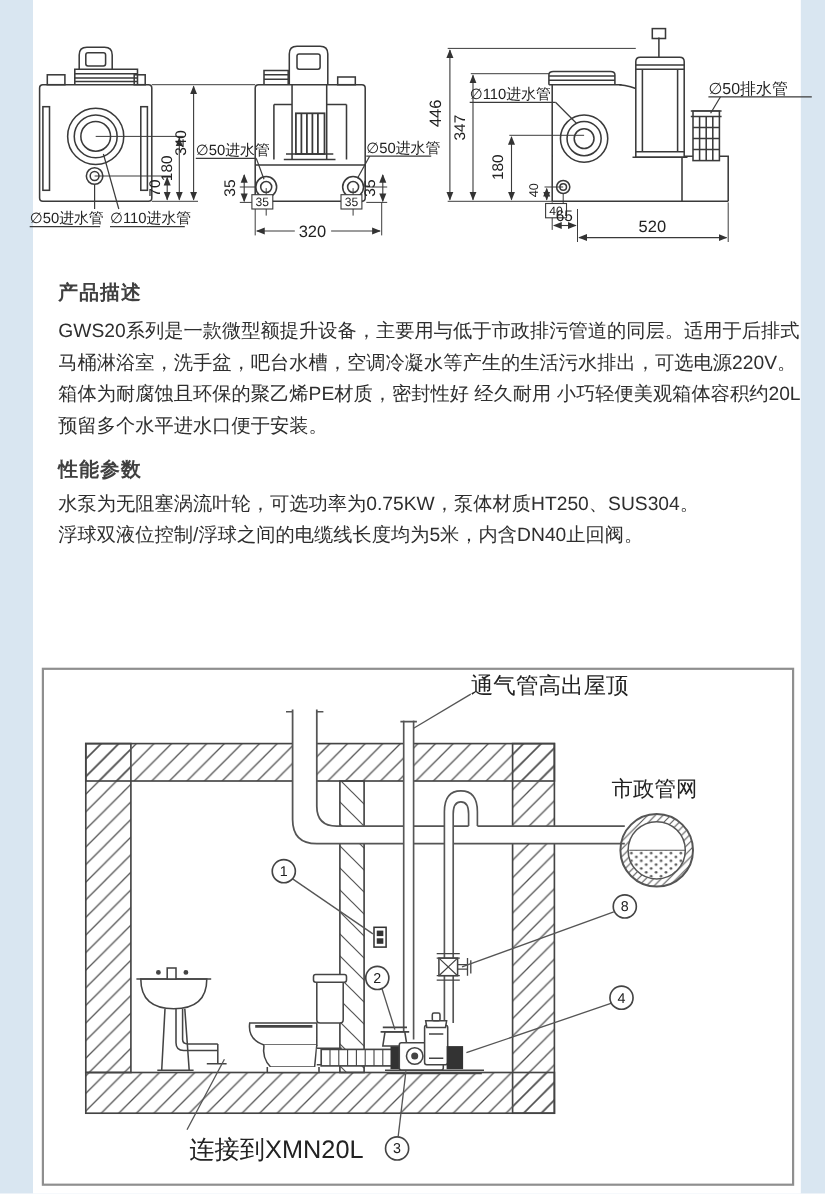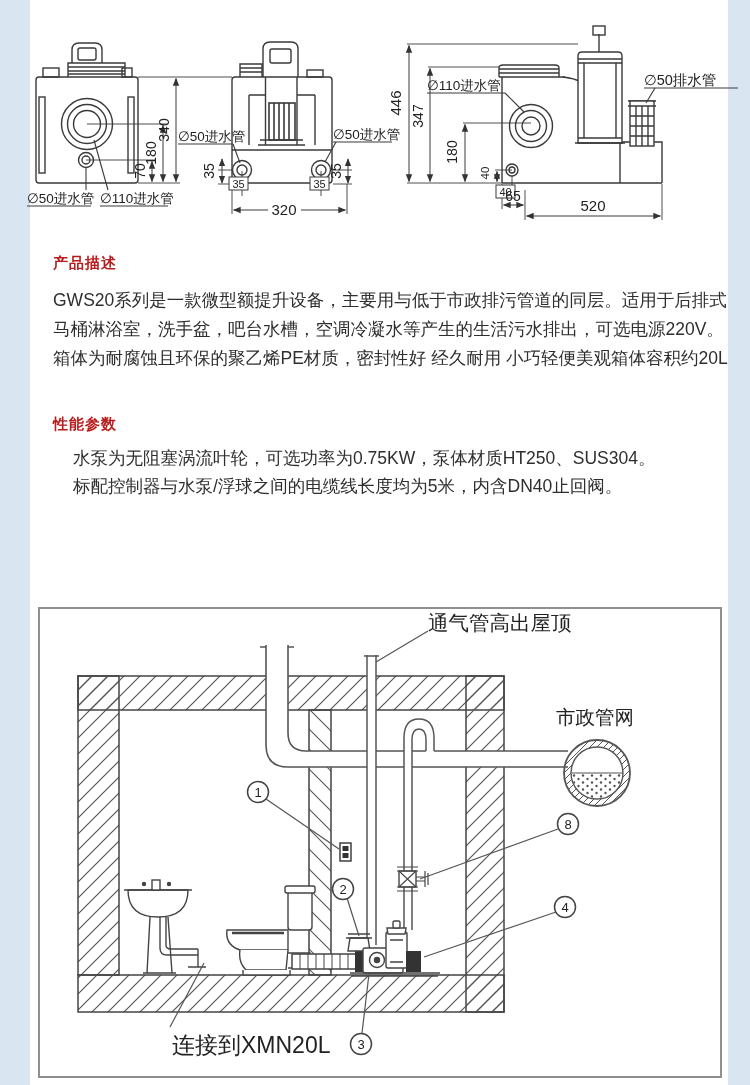--- a/index.html
+++ b/index.html
@@ -9,21 +9,21 @@
     font-family:"Liberation Sans","DejaVu Sans",sans-serif;
     overflow:hidden;
   }
   #content{
     position:absolute;left:30px;top:0;width:698px;height:1085px;
     background:#ffffff;
   }
   svg{position:absolute;left:0;top:0;overflow:visible;}
   svg text{font-family:"Liberation Sans","DejaVu Sans",sans-serif;fill:#222;}
   .heading{
-    position:absolute;left:53px;font-size:15px;font-weight:bold;color:#b91c1c;
+    position:absolute;left:53px;font-size:18px;font-weight:bold;color:#404040;
     letter-spacing:1px;
   }
   .bodytext{
     position:absolute;left:53px;width:650px;color:#2e2e2e;font-size:17.5px;
   }
   .bodytext div{white-space:nowrap;}
   .desc div{line-height:29px;}
   .params div{line-height:27.5px;}
   .lbl{font-size:13.5px;}
   .dim{font-size:14px;}
@@ -218,26 +218,27 @@
     <text class="lbl" x="427" y="90">∅110进水管</text>
     <text x="644" y="85" font-size="14.5">∅50排水管</text>
   </g>
 </svg>
 
 <div class="heading" style="top:254px;">产品描述</div>
 <div class="bodytext desc" style="top:286px;">
   <div>GWS20系列是一款微型额提升设备，主要用与低于市政排污管道的同层。适用于后排式</div>
   <div>马桶淋浴室，洗手盆，吧台水槽，空调冷凝水等产生的生活污水排出，可选电源220V。</div>
   <div>箱体为耐腐蚀且环保的聚乙烯PE材质，密封性好 经久耐用 小巧轻便美观箱体容积约20L</div>
+  <div>预留多个水平进水口便于安装。</div>
 </div>
 
 <div class="heading" style="top:415px;">性能参数</div>
-<div class="bodytext params" style="top:445px;margin-left:20px;">
+<div class="bodytext params" style="top:445px;">
   <div>水泵为无阻塞涡流叶轮，可选功率为0.75KW，泵体材质HT250、SUS304。</div>
-  <div>标配控制器与水泵/浮球之间的电缆线长度均为5米，内含DN40止回阀。</div>
+  <div>浮球双液位控制/浮球之间的电缆线长度均为5米，内含DN40止回阀。</div>
 </div>
 
 <svg style="top:0px;" width="750" height="1085" viewBox="0 0 750 1085">
   <defs>
     <pattern id="h1" patternUnits="userSpaceOnUse" width="16" height="16">
       <path d="M-4,4 L4,-4 M-4,20 L20,-4 M12,20 L20,12" stroke="#555" stroke-width="1.2" fill="none"></path>
     </pattern>
     <pattern id="h2" patternUnits="userSpaceOnUse" width="20" height="20">
       <path d="M-4,16 L4,24 M-4,-4 L24,24 M16,-4 L24,4" stroke="#555" stroke-width="1.1" fill="none"></path>
     </pattern>

